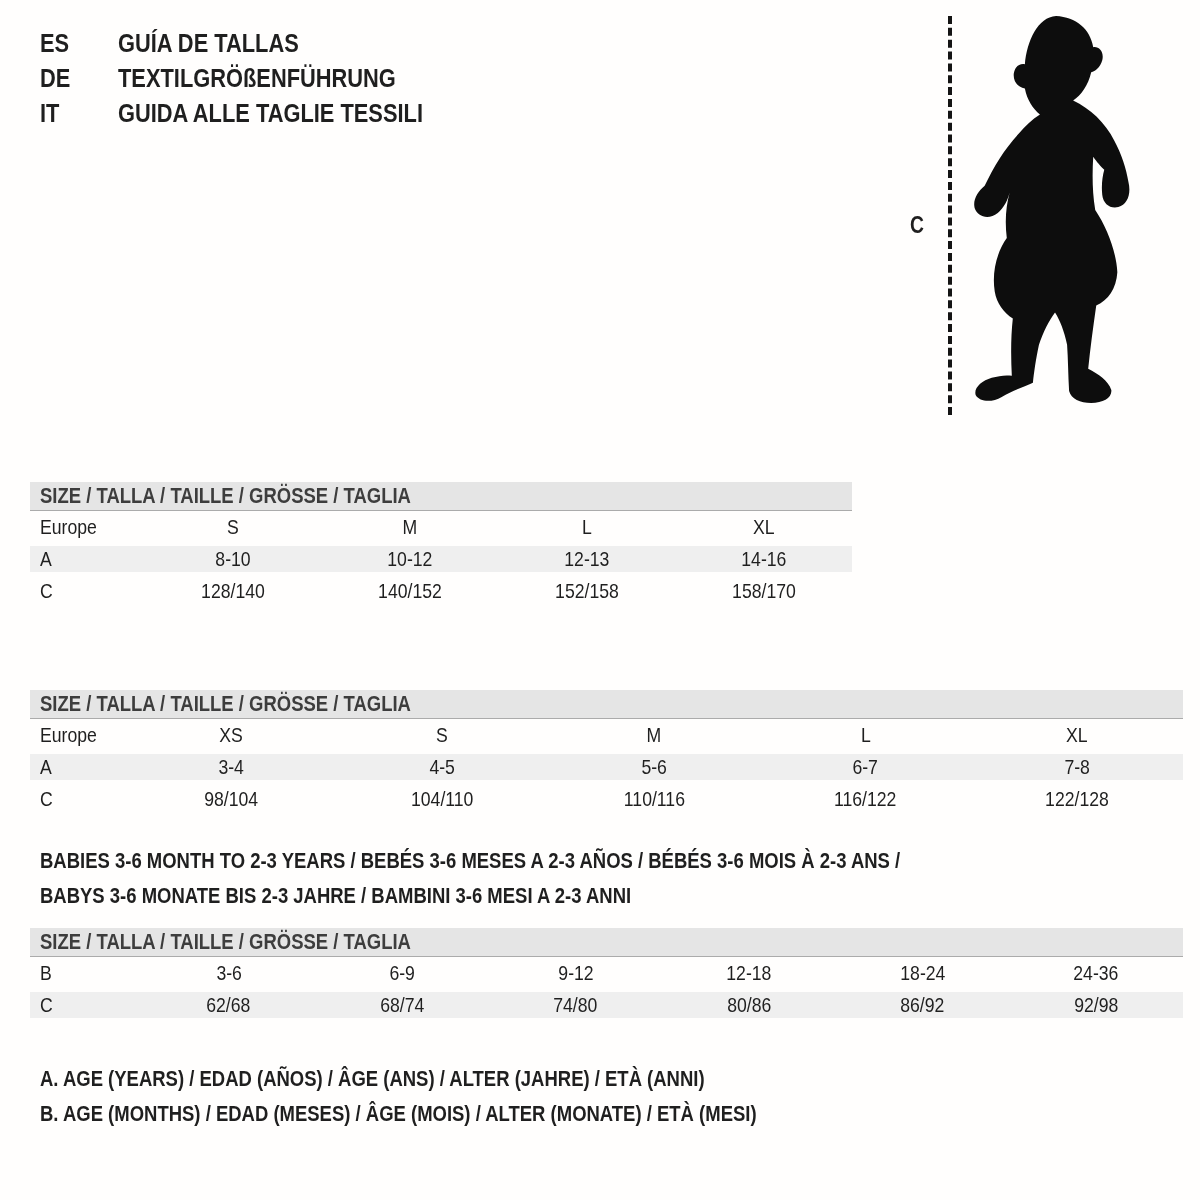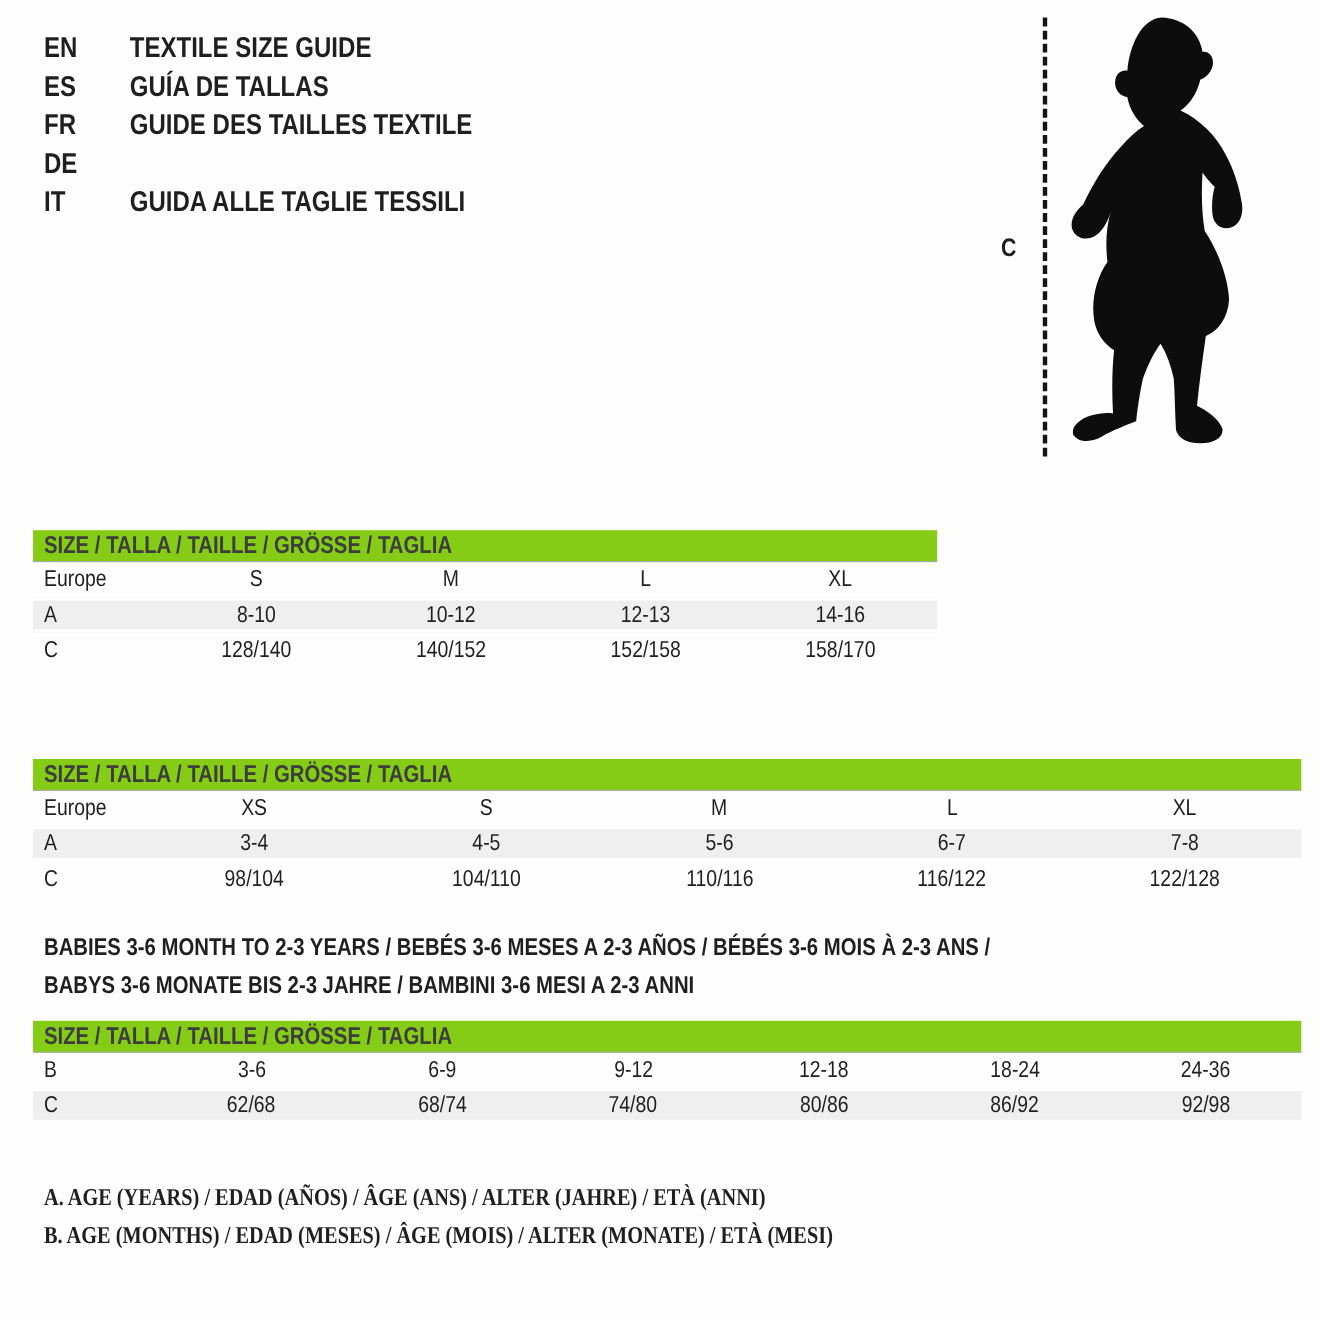--- a/index.html
+++ b/index.html
@@ -24,59 +24,52 @@
   
   .sec-title{position:absolute;font-weight:bold;font-size:22px;}
   .sec-junior{left:40px;top:433px;}
   .sec-children{left:40px;top:641px;}
   .sec-babies{left:40px;top:843px;line-height:35px;}
   .sub{font-size:.62em;vertical-align:-0.18em;}
 
   
   .table{position:absolute;left:30px;}
   .thead{
-    height:29px;background:#84cc16;color:#3d3d3d;font-weight:bold;font-size:22px;
+    height:29px;background:#e5e5e5;color:#3d3d3d;font-weight:bold;font-size:22px;
     display:flex;align-items:center;padding-left:10px;box-sizing:border-box;
     border-bottom:1px solid #ababab;
   }
   .trow{height:32px;display:flex;align-items:center;font-size:21px;box-sizing:border-box;}
   .trow.shaded{background:#efefef;border-top:3px solid #fffefd;border-bottom:3px solid #fffefd;}
   .tlabel{padding-left:10px;box-sizing:border-box;flex:0 0 auto;}
   .tcell{flex:1 1 0;display:flex;justify-content:center;}
   .t-junior{top:482px;width:822px;}
   .t-junior .tlabel{width:115px;}
   .t-children{top:690px;width:1153px;}
   .t-children .tlabel{width:95px;}
   .t-babies{top:928px;width:1153px;}
   .t-babies .tlabel{width:112px;}
 
   
   .legend{position:absolute;left:40px;top:1066px;font-weight:bold;font-size:22px;}
-  .legend-row{height:35px;display:flex;align-items:flex-end;font-family:Liberation Serif, serif;}
+  .legend-row{height:35px;display:flex;align-items:flex-start;}
 </style>
 </head>
 <body>
 
 <div class="page">
 
   <div class="lang">
     <div class="lang-row">
-      <span class="lang-code"><span class="cond">EN</span></span>
-      <span><span class="cond">TEXTILE SIZE GUIDE</span></span>
-    </div>
-    <div class="lang-row">
       <span class="lang-code"><span class="cond">ES</span></span>
       <span><span class="cond">GUÍA DE TALLAS</span></span>
     </div>
     <div class="lang-row">
-      <span class="lang-code"><span class="cond">FR</span></span>
-      <span><span class="cond">GUIDE DES TAILLES TEXTILE</span></span>
-    </div>
-    <div class="lang-row">
       <span class="lang-code"><span class="cond">DE</span></span>
+      <span><span class="cond">TEXTILGRÖßENFÜHRUNG</span></span>
     </div>
     <div class="lang-row">
       <span class="lang-code"><span class="cond">IT</span></span>
       <span><span class="cond">GUIDA ALLE TAGLIE TESSILI</span></span>
     </div>
   </div>
 
   <span class="c-label"><span class="cond">C</span></span>
   <div class="dash-line"></div>
   <svg class="toddler" width="172" height="402" viewBox="0 0 170 400" aria-hidden="true">

